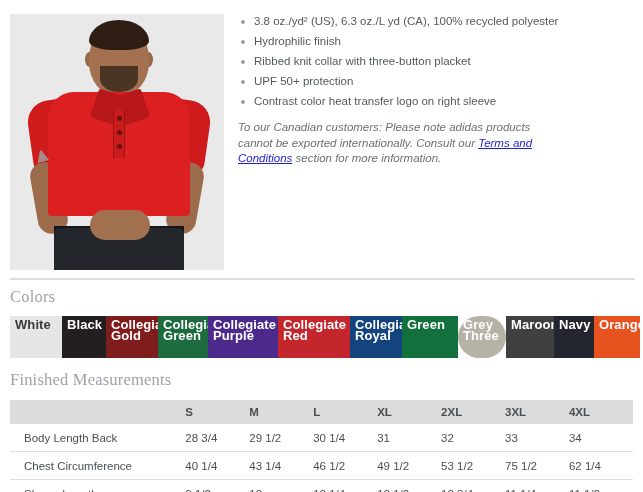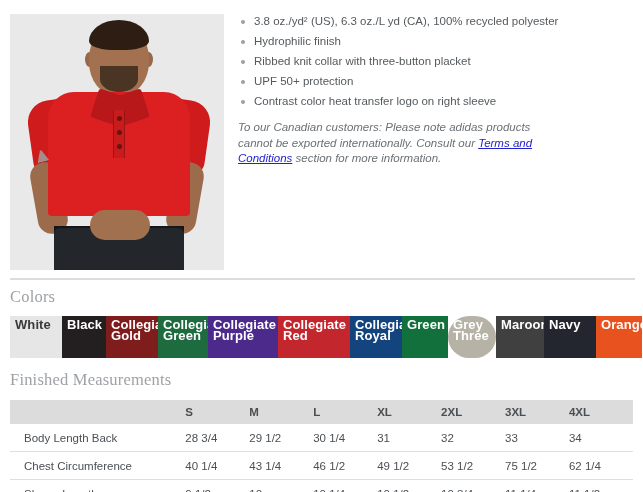--- a/index.html
+++ b/index.html
@@ -230,30 +230,30 @@
       </div>
       <div class="swatch" style="background: rgb(75, 42, 140); width: 70px;">
         <span class="sw-label" style="color: rgb(255, 255, 255);">Collegiate Purple</span>
       </div>
       <div class="swatch" style="background: rgb(196, 38, 46); width: 72px;">
         <span class="sw-label" style="color: rgb(255, 255, 255);">Collegiate Red</span>
       </div>
       <div class="swatch" style="background: rgb(20, 68, 126); width: 52px;">
         <span class="sw-label" style="color: rgb(255, 255, 255);">Collegiate Royal</span>
       </div>
-      <div class="swatch" style="background: rgb(18, 112, 60); width: 46px;">
+      <div class="swatch" style="background: rgb(18, 112, 60); width: 56px;">
         <span class="sw-label" style="color: rgb(255, 255, 255);">Green</span>
       </div>
       <div class="swatch" style="background: rgb(182, 178, 165); width: 48px; border-radius: 21px;">
         <span class="sw-label" style="color: rgb(255, 255, 255);">Grey Three</span>
       </div>
       <div class="swatch" style="background: #404040; width: 48px;">
         <span class="sw-label" style="color: rgb(255, 255, 255);">Maroon</span>
       </div>
-      <div class="swatch" style="background: rgb(35, 38, 46); width: 52px;">
+      <div class="swatch" style="background: rgb(35, 38, 46); width: 40px;">
         <span class="sw-label" style="color: rgb(255, 255, 255);">Navy</span>
       </div>
       <div class="swatch" style="background: rgb(232, 82, 30); width: 46px;">
         <span class="sw-label" style="color: rgb(255, 255, 255);">Orange</span>
       </div>
     </div>
 
   <h2 class="section-title" style="margin-top:12px;">Finished Measurements</h2>
 
   <div class="meas-wrap">

